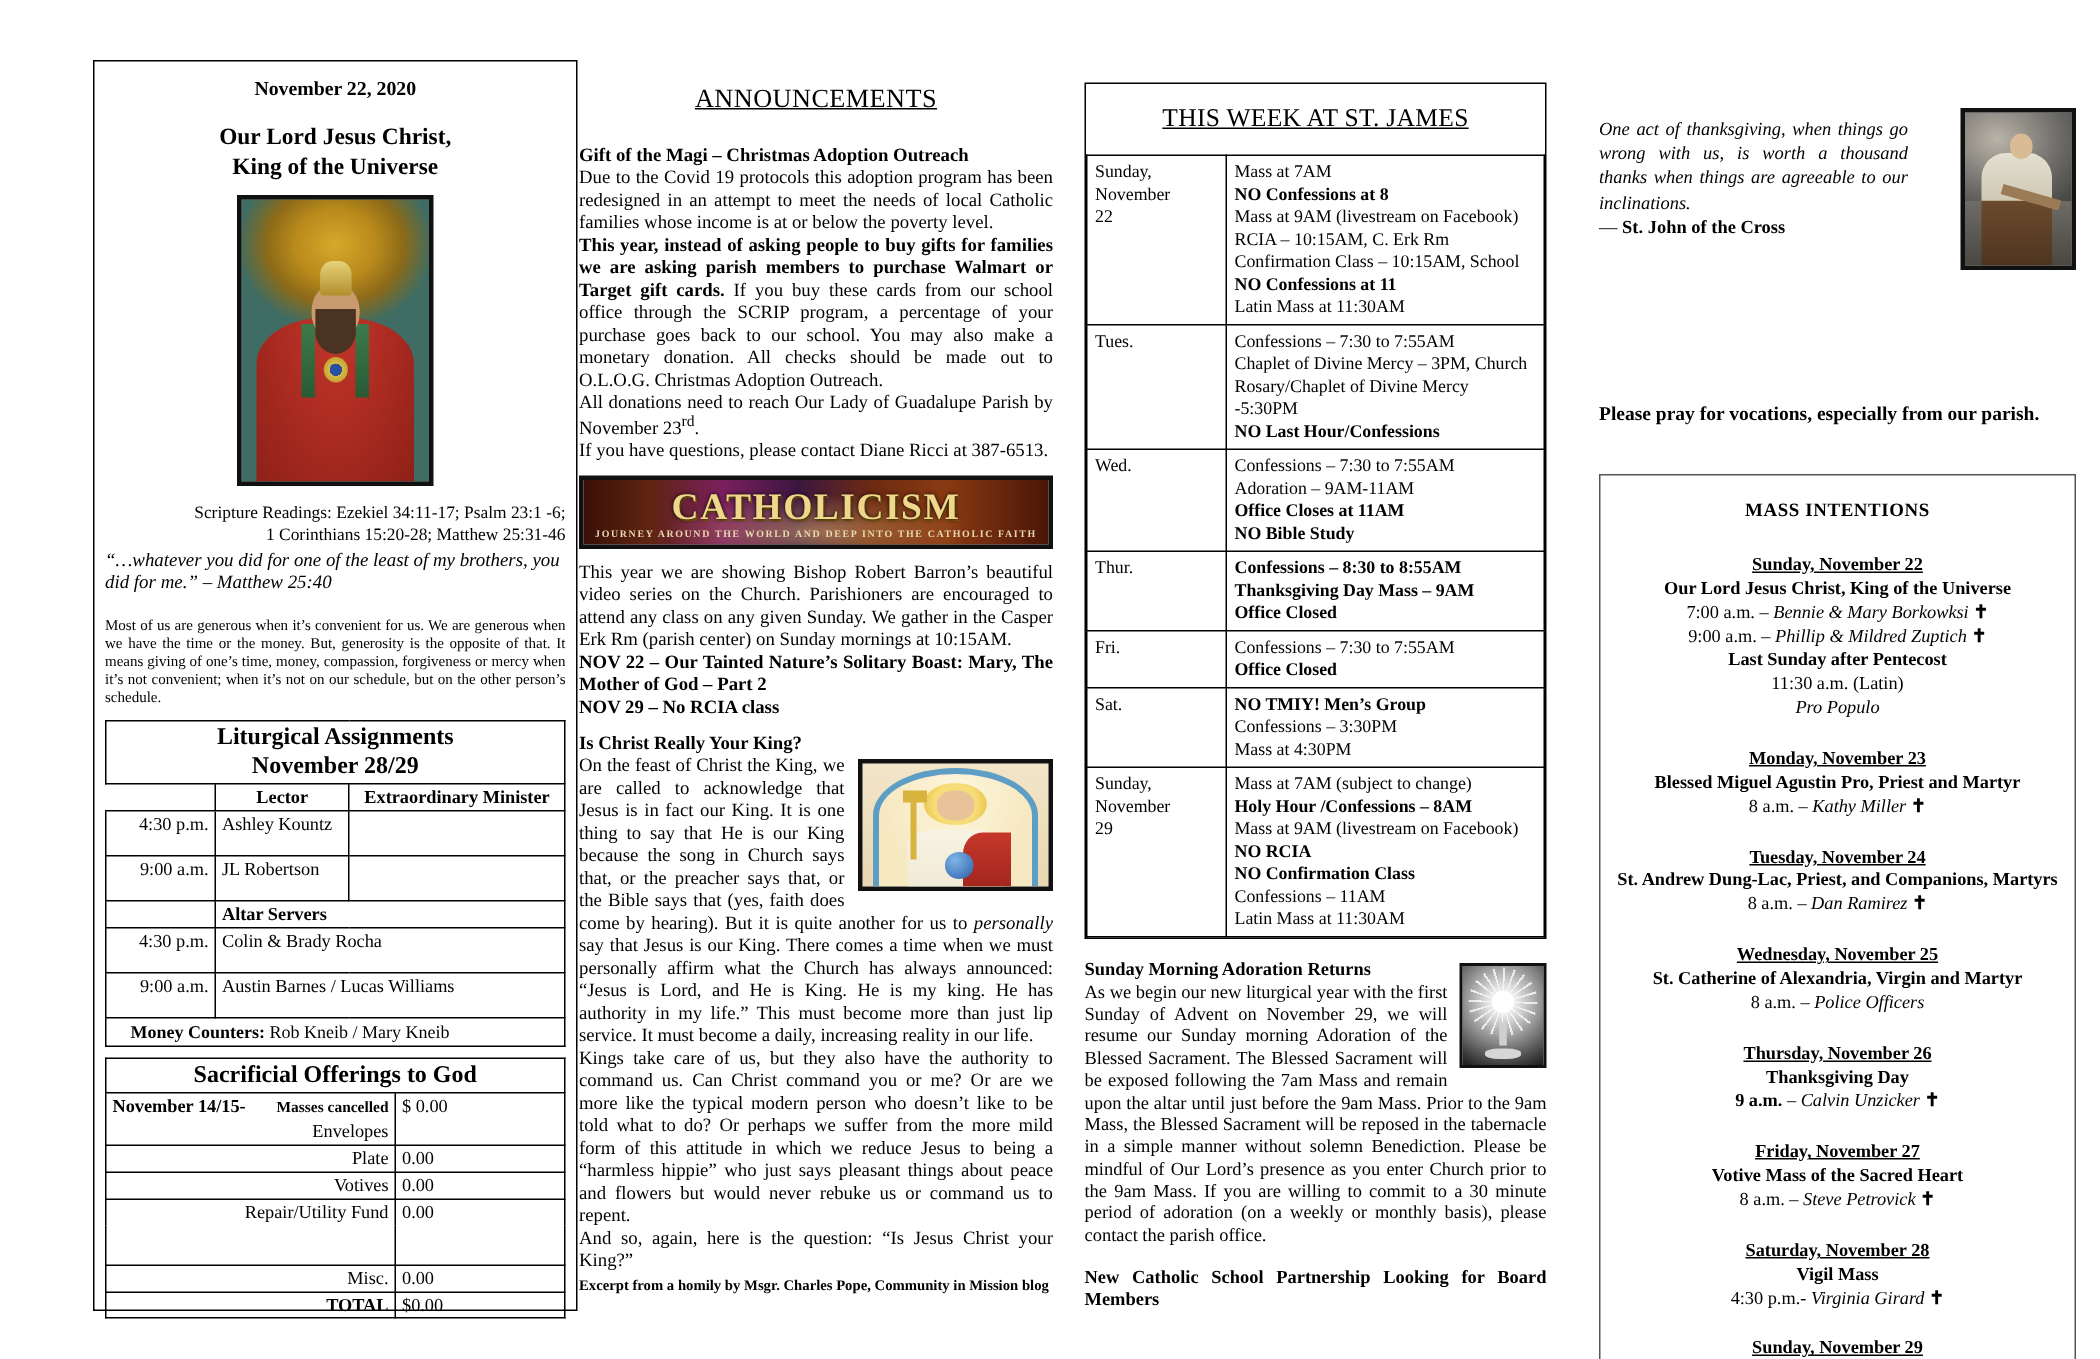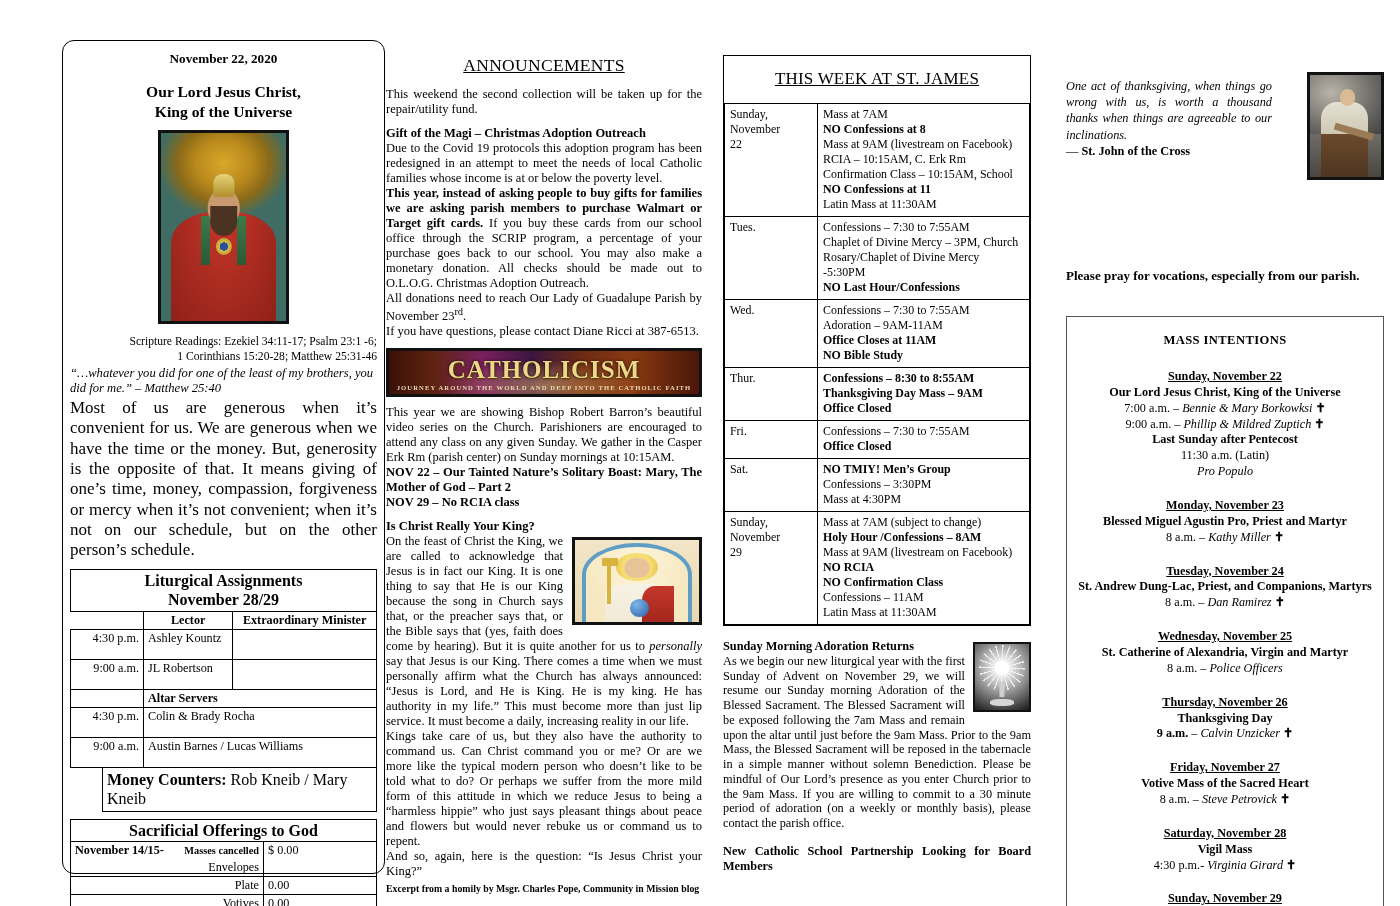--- a/index.html
+++ b/index.html
@@ -15,21 +15,21 @@
     overflow: hidden;
   }
   .page {
     position: relative;
     width: 1400px;
     height: 906px;
     box-sizing: border-box;
   }
 
   
-  .col { position: absolute; box-sizing: border-box; border-radius: 12px; }
+  .col { position: absolute; box-sizing: border-box; }
   .bordered { border: 1.5px solid #000; }
   .b { font-weight: bold; }
   .i { font-style: italic; }
   p { margin: 0; }
   .gap { height: 9px; }
   .sm { font-size: 10.3px; }
 
   
   #col1 {
     left: 62px; top: 40px; width: 323px; height: 834px;
@@ -72,21 +72,21 @@
   .christ-img .stole-l { left: 32%; }
   .christ-img .stole-r { right: 32%; }
   .christ-img .brooch {
     position: absolute; left: 50%; top: 56%; width: 13%; height: 9%;
     transform: translateX(-50%);
     background: radial-gradient(circle, #2a4f9e 35%, #d8bb4a 36%, #b2901f 100%);
     border-radius: 50%;
   }
   #col1 .scripture { text-align: right; font-size: 11.6px; line-height: 1.25; margin-top: 11px; }
   #col1 .quote-line { font-style: italic; font-size: 12.6px; margin-top: 2px; text-align: left; }
-  #col1 .reflection { font-size: 17px; line-height: 1.2; text-align: justify; margin-top: 1px; }
+  #col1 .reflection { font-size: 10px; line-height: 1.2; text-align: justify; margin-top: 15px; }
 
   
   table.lit, table.sac {
     border-collapse: collapse;
     width: 100%;
     font-size: 12.2px;
     margin-top: 8px;
   }
   table.lit td, table.sac td {
     border: 1px solid #000;
@@ -94,23 +94,22 @@
     vertical-align: top;
   }
   table.lit .hdr, table.sac .hdr {
     text-align: center; font-weight: bold; font-size: 16px; border: 1.5px solid #000;
   }
   table.lit .colhead { font-weight: bold; text-align: center; }
   table.lit .tm { text-align: right; white-space: nowrap; width: 64px; }
   table.lit .tall { height: 27px; }
   table.lit .nb { border-left: none; border-right: none; }
   .counters {
-    font-size: 16px; border: 1px solid #000; border-top: none;
-    padding: 2px 4px;
-    margin-left: 32px;
+    font-size: 12px; border: 1px solid #000; border-top: none;
+    padding: 2px 16px;
   }
   table.sac .lbl { text-align: right; }
   table.sac .amt { white-space: nowrap; width: 104px; }
 
   
   #col2 {
     left: 386px; top: 55px; width: 316px; height: 815px;
     font-size: 12.5px; line-height: 1.2;
   }
   #col2 h2 {
@@ -411,21 +410,20 @@
         <td class="amt">$0.00</td>
       </tr>
     </tbody>
       </table>
 
   </div>
 
   <div class="col" id="col2">
     <h2>ANNOUNCEMENTS</h2>
 
-    <p>This weekend the second collection will be taken up for the repair/utility fund.</p>
     <div class="gap"></div>
 
     <p class="b">Gift of the Magi – Christmas Adoption Outreach</p>
     <p>Due to the Covid 19 protocols this adoption program has been redesigned in an attempt to meet the needs of local Catholic families whose income is at or below the poverty level.</p>
     <p><span class="b">This year, instead of asking people to buy gifts for families we are asking parish members to purchase Walmart or Target gift cards.</span><span> If you buy these cards from our school office through the SCRIP program, a percentage of your purchase goes back to our school. You may also make a monetary donation. All checks should be made out to O.L.O.G. Christmas Adoption Outreach.</span></p>
     <p><span>All donations need to reach Our Lady of Guadalupe Parish by November 23</span><sup>rd</sup><span>.</span></p>
     <p>If you have questions, please contact Diane Ricci at 387-6513.</p>
 
     <div class="catholicism-banner">
       <div class="title">CATHOLICISM</div>

